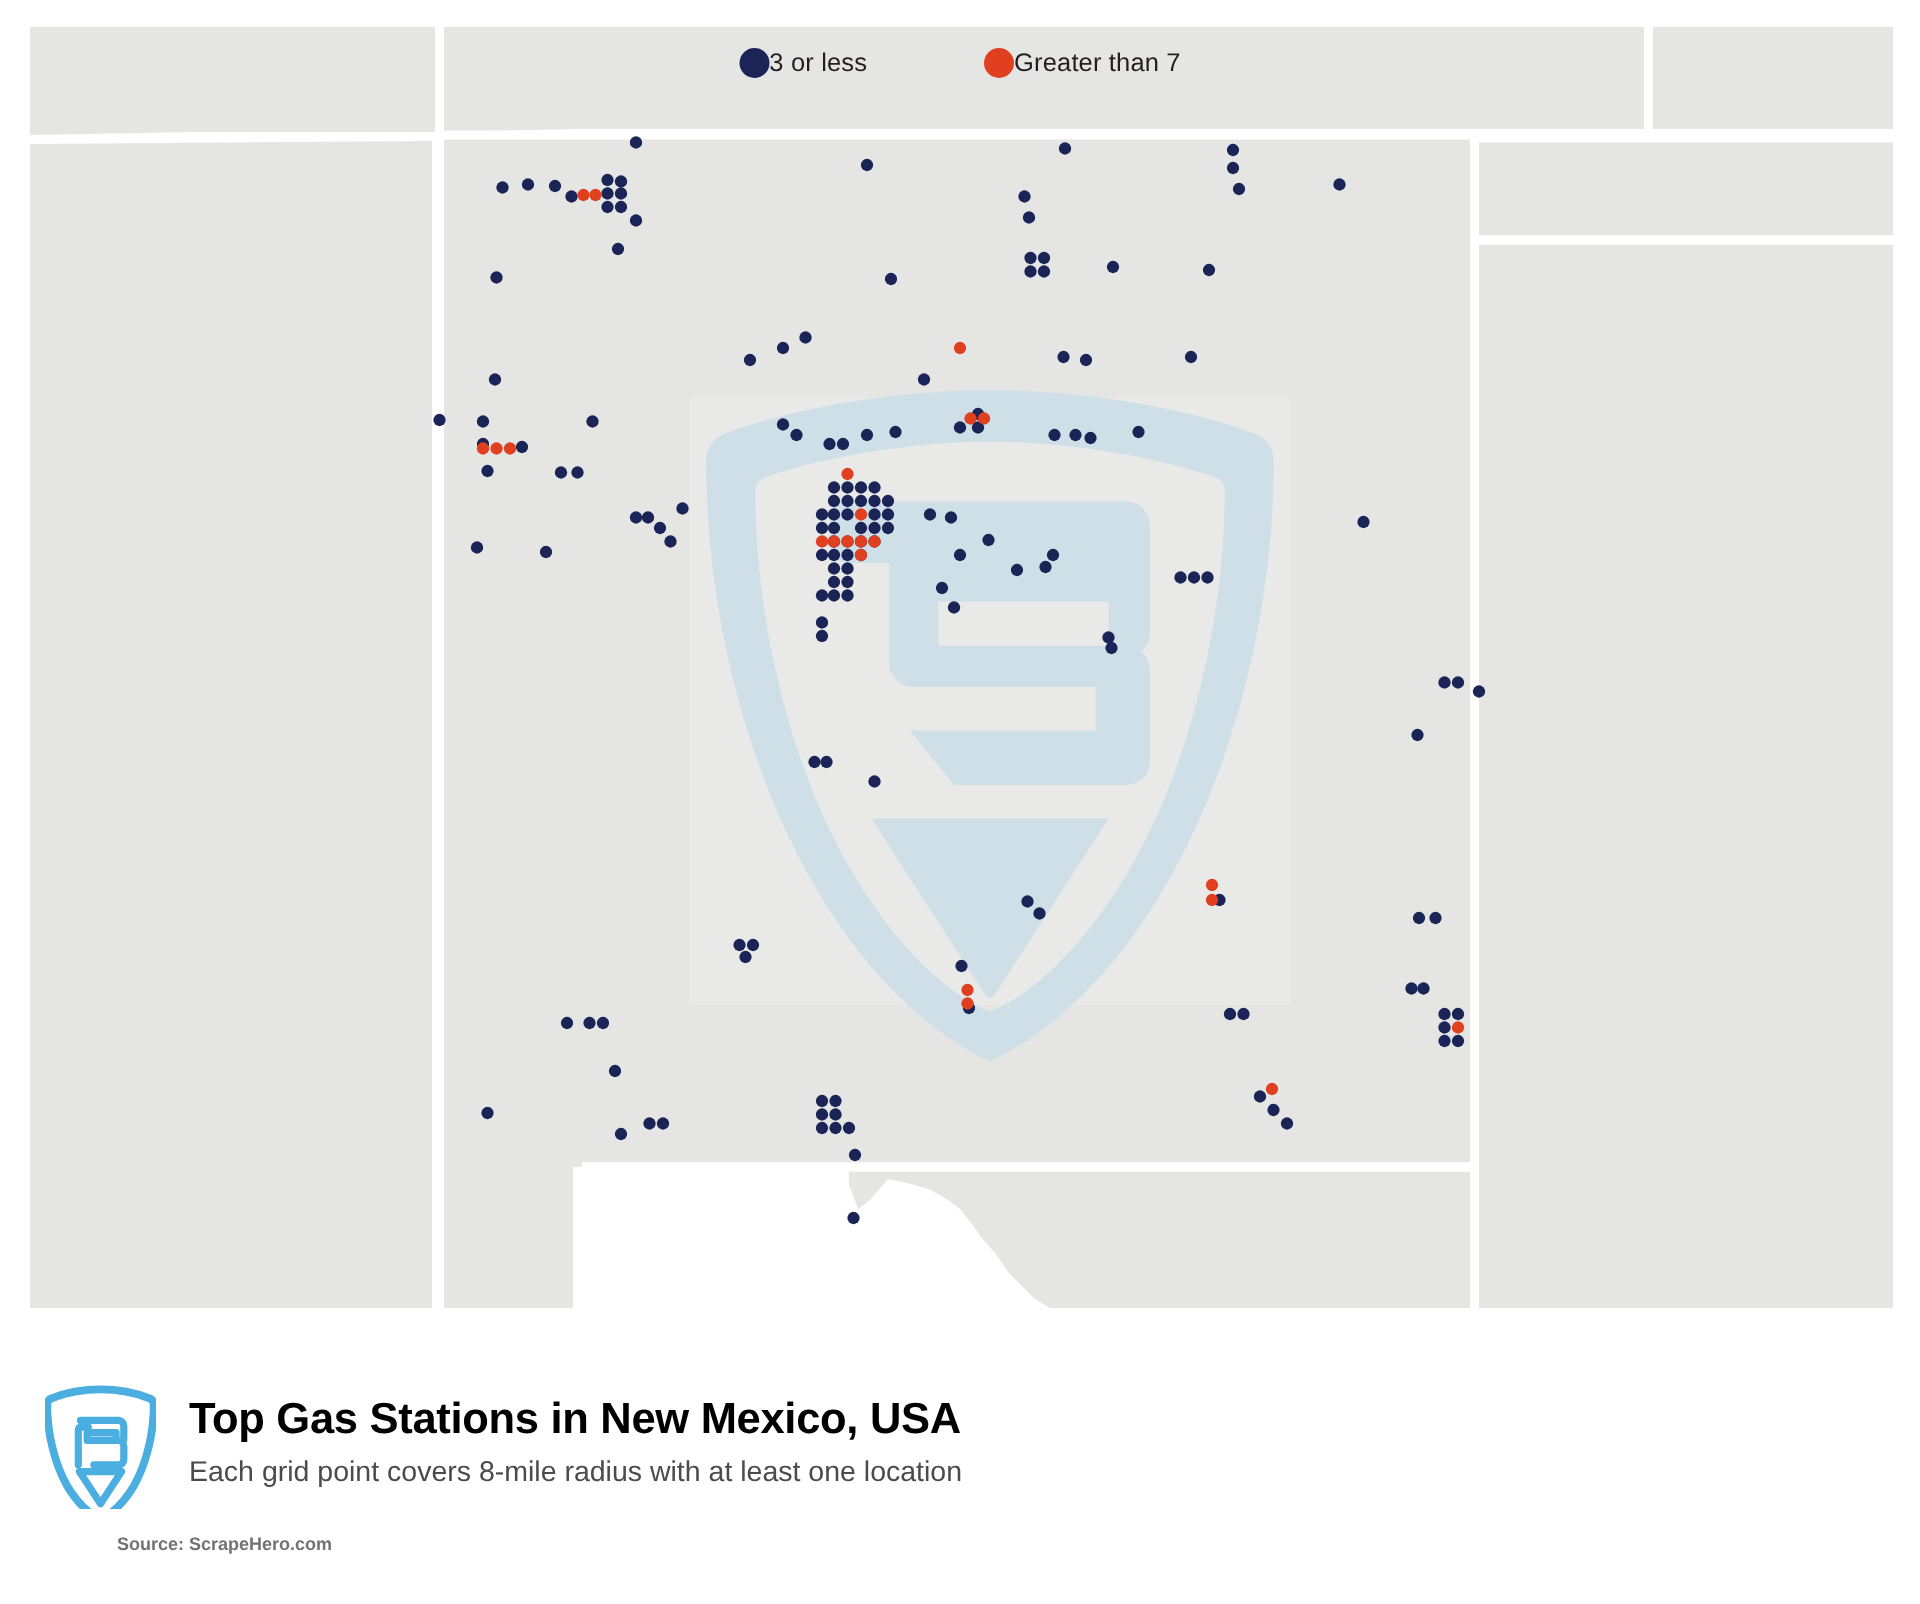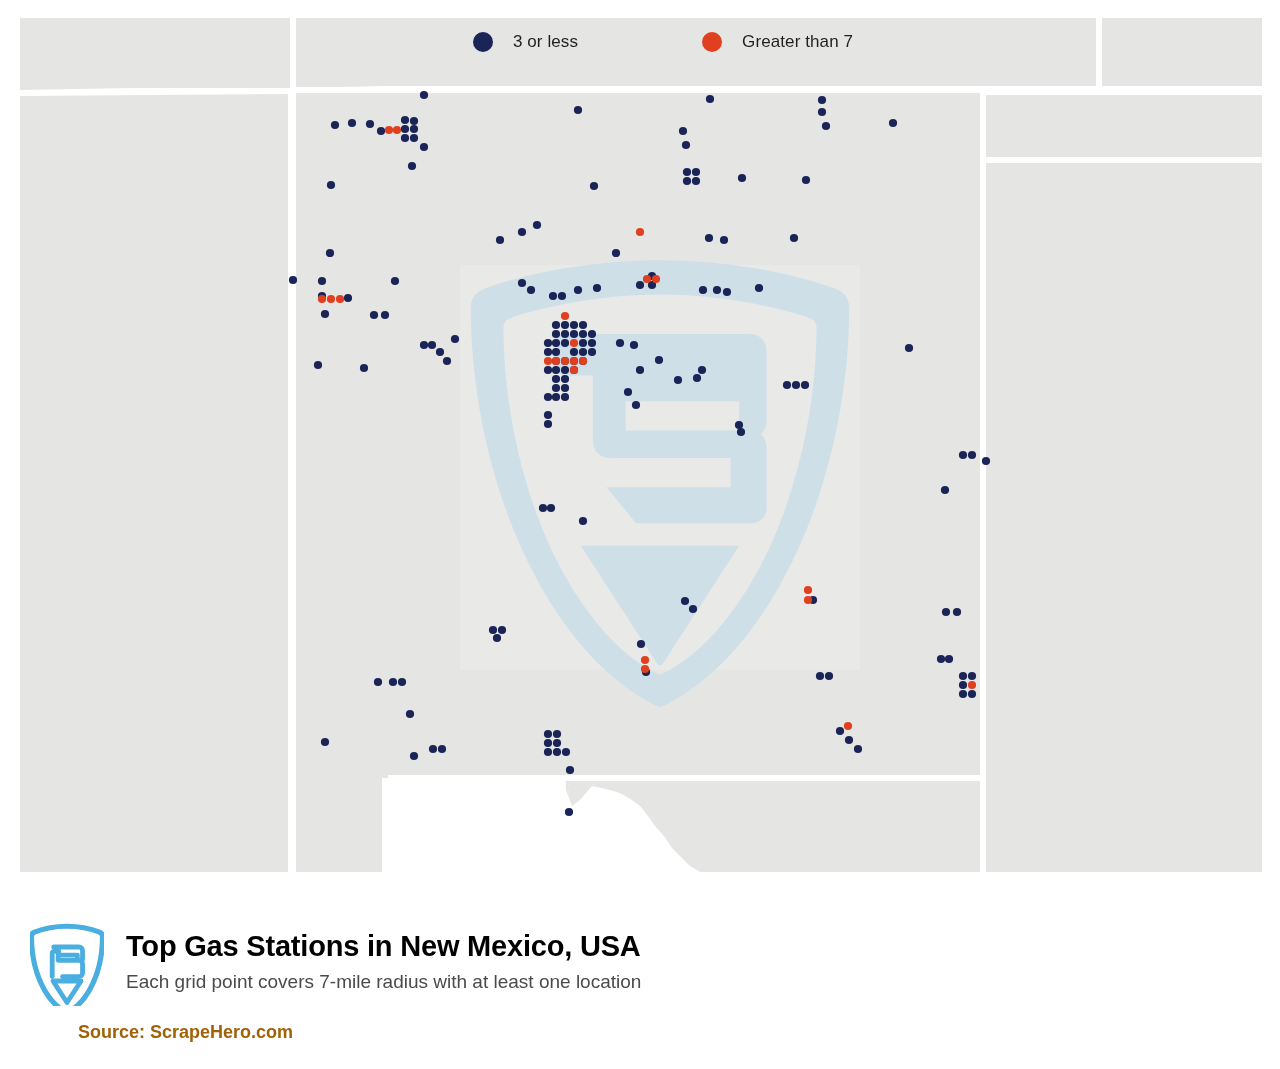--- a/index.html
+++ b/index.html
@@ -7,41 +7,41 @@
     width:1280px;height:1069px;
     background:#ffffff;
     font-family:"Liberation Sans", sans-serif;
     overflow:hidden;position:relative;
   }
   #page{position:absolute;inset:0;width:1280px;height:1069px;}
 
   
   .legend{position:absolute;left:0;top:0;width:1280px;height:84px;
           display:flex;align-items:center;justify-content:center;gap:78px;z-index:40;}
-  .legend-item{display:flex;align-items:flex-end;gap:20px;margin-left:46px;}
+  .legend-item{display:flex;align-items:flex-end;gap:0;}
   .legend-swatch{width:20px;height:20px;border-radius:50%;display:block;}
   .legend-label{font-size:17px;color:#231f20;letter-spacing:.1px;white-space:nowrap;}
 
   
   #map{position:absolute;left:0;top:0;width:1280px;height:900px;z-index:10;}
 
   
   #dots{position:absolute;left:0;top:0;width:1280px;height:900px;z-index:30;}
 
   
   .footer{position:absolute;left:0;top:900px;width:1280px;height:169px;
           background:#ffffff;z-index:50;padding-left:48px;}
   .brandrow{position:absolute;left:30px;top:22px;display:flex;align-items:flex-start;gap:22px;}
   .logo{width:74px;height:84px;flex:0 0 auto;}
   .titles{padding-top:8px;}
   .maptitle{font-size:29px;font-weight:bold;color:#000000;line-height:1.12;
             letter-spacing:-.2px;white-space:nowrap;}
   .mapsub{font-size:19px;color:#4b4b4b;margin-top:9px;line-height:1.2;white-space:nowrap;}
-  .source{position:absolute;left:78px;top:122px;font-size:18px;font-weight:bold;
-          color:#a16207;white-space:nowrap;}
+  .source{position:absolute;left:78px;top:122px;font-size:12px;font-weight:bold;
+          color:#737373;white-space:nowrap;}
 </style>
 </head>
 <body>
 
 <div id="page">
 
   <svg id="map" viewBox="0 0 1280 900">
     <rect x="0" y="0" width="1280" height="900" fill="#ffffff"></rect>
 
     <g>
@@ -313,19 +313,19 @@
                  C58,118 70,109 80,92 C92,71 98,43 98,19
                  C98,16 97,14 94,13 C84,9 67,5 50,5 Z"></path>
         <path fill="none" stroke="#4aaee0" stroke-width="6.5" stroke-linejoin="round" stroke-linecap="round" d="M32,33 L66,33 C69,33 71,35 71,38 L71,50
                  M64,50 L64,44 L38,44 L38,51 L66,51
                  C69,51 71,53 71,56 L71,68 C71,71 69,73 66,73
                  L44,73 M30,73 L30,42 C30,40 31,39 33,39 L39,39"></path>
         <path fill="none" stroke="#4aaee0" stroke-width="6.5" stroke-linejoin="round" d="M31,79 L69,79 L50,108 Z"></path>
       </svg>
       <div class="titles">
         <div class="maptitle">Top Gas Stations in New Mexico, USA</div>
-        <div class="mapsub">Each grid point covers 7-mile radius with at least one location</div>
+        <div class="mapsub">Each grid point covers 8-mile radius with at least one location</div>
       </div>
     </div>
     <div class="source">Source: ScrapeHero.com</div>
   </div>
 
 </div>
 
 </body></html>

